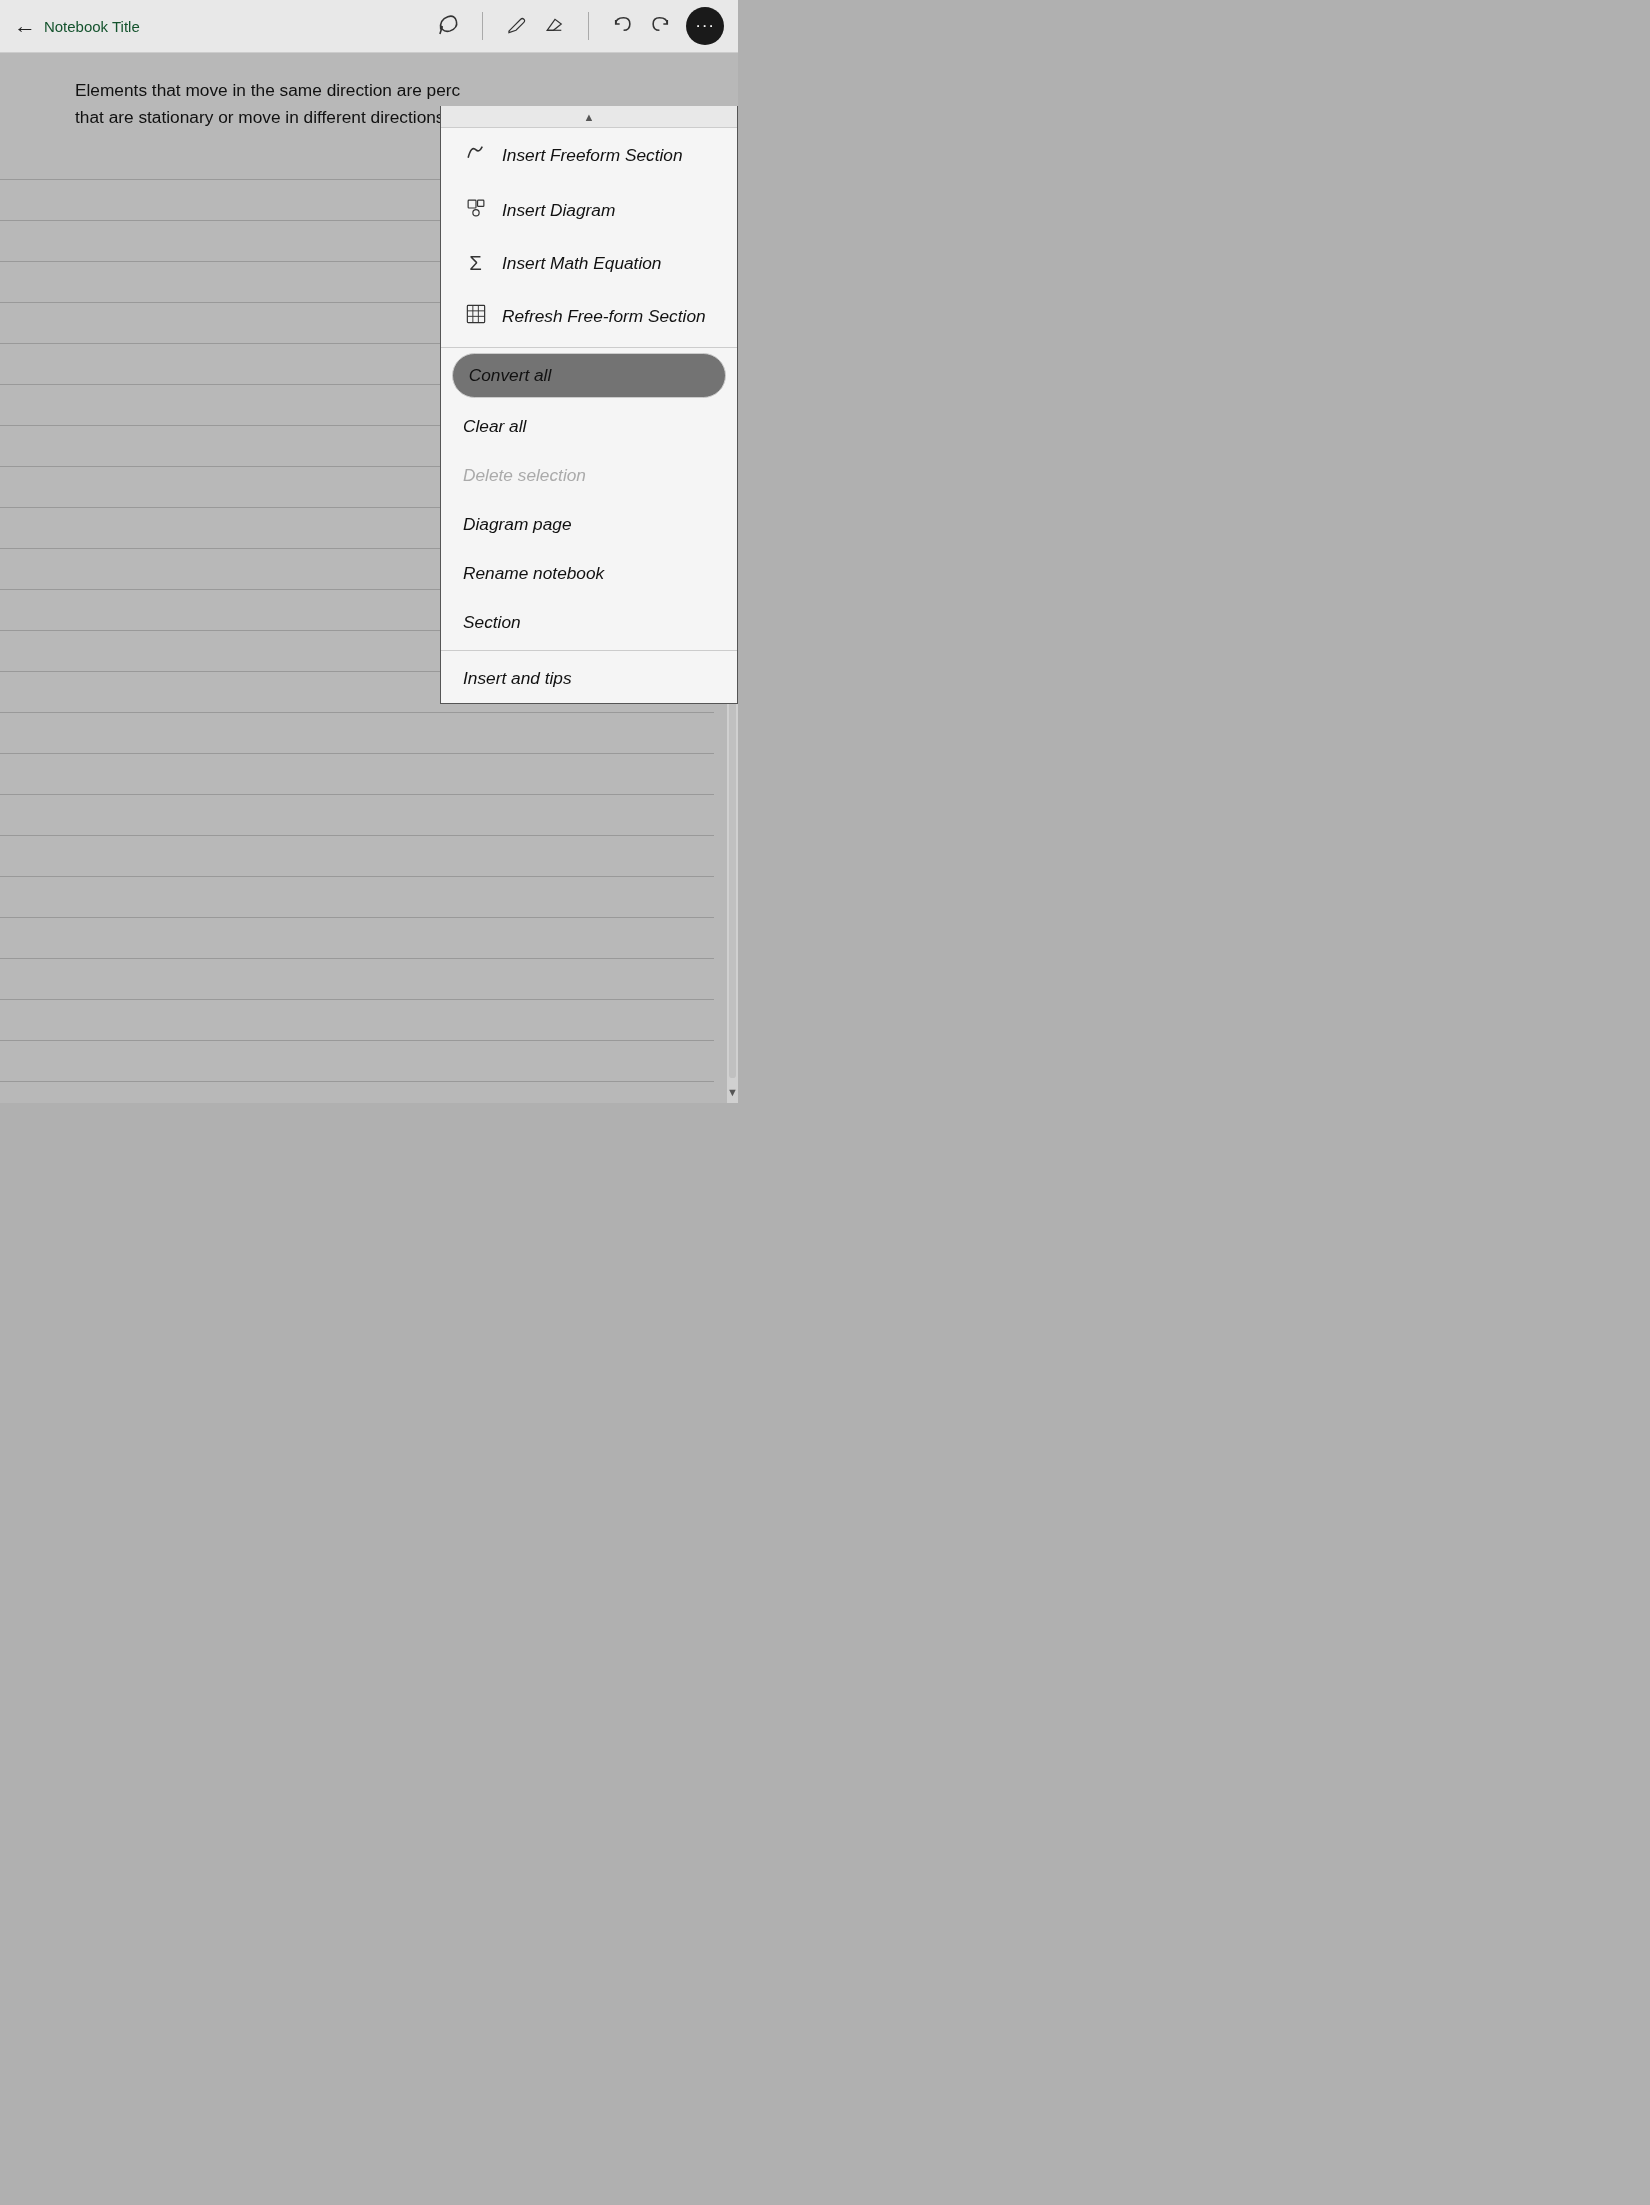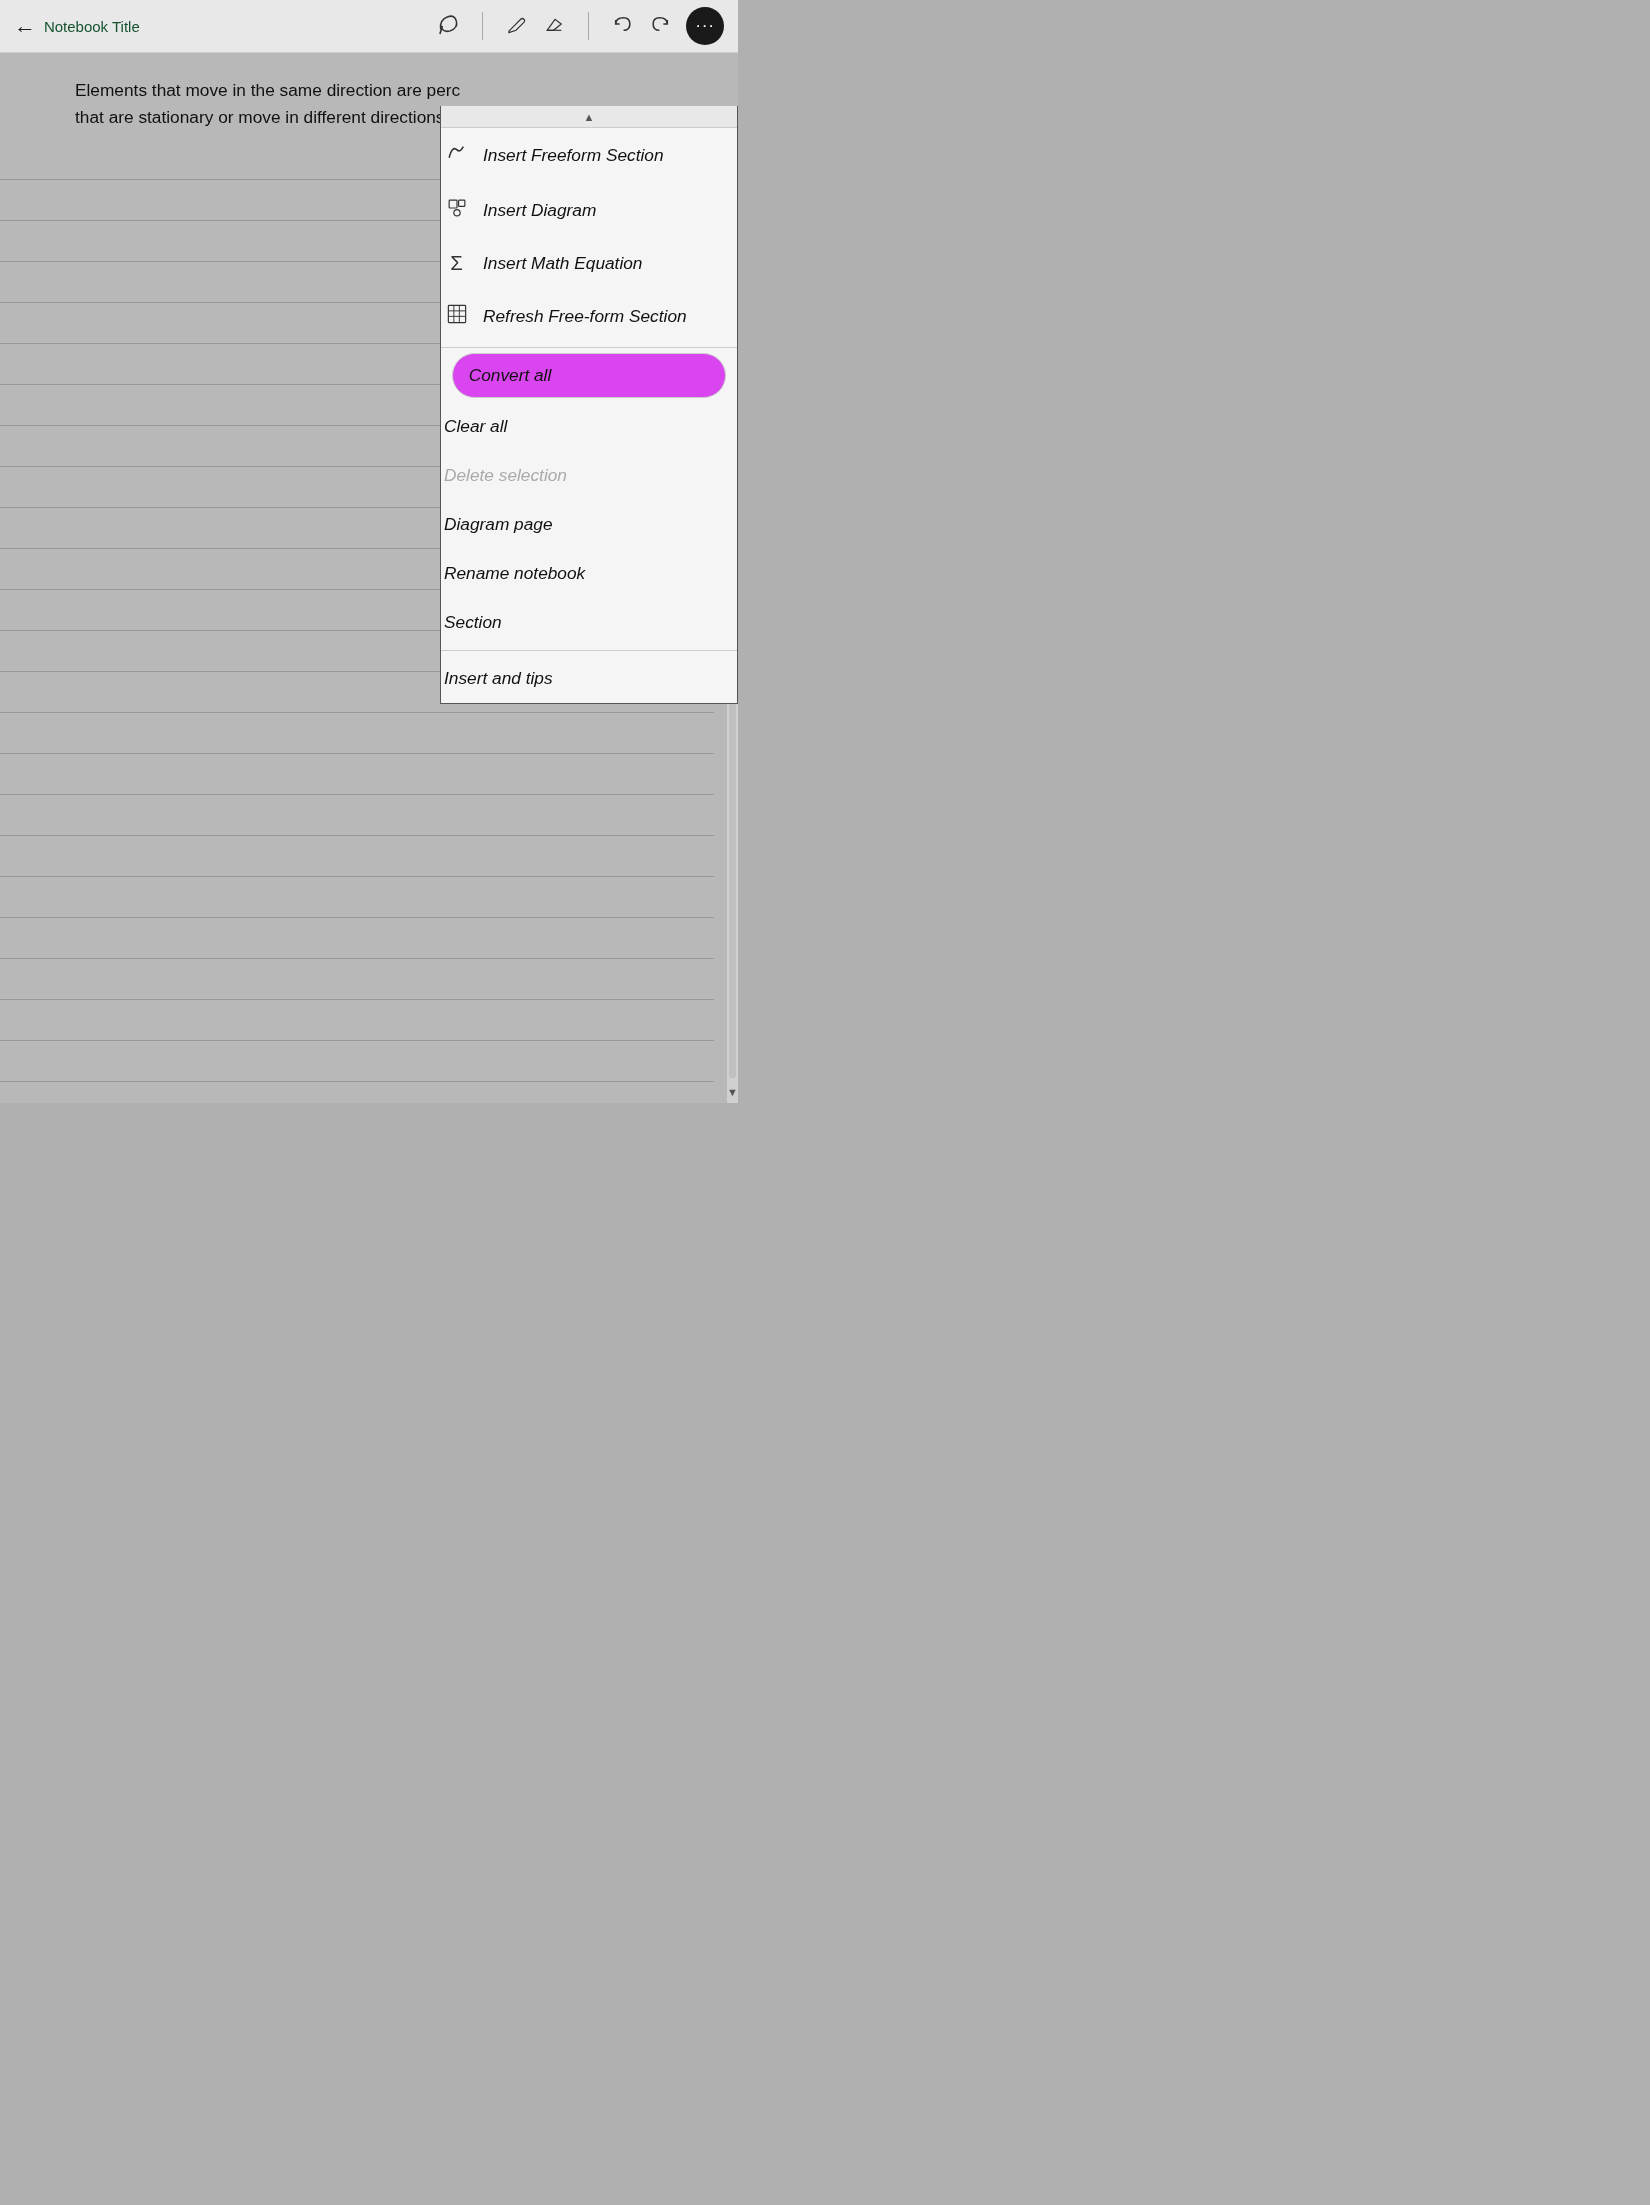--- a/index.html
+++ b/index.html
@@ -146,21 +146,21 @@
 
     .dropdown-scroll-indicator-top span {
       font-size: 11px;
       color: #555;
     }
 
     .dropdown-item {
       display: flex;
       align-items: center;
       gap: 14px;
-      padding: 14px 3px;
+      padding: 14px 22px;
       cursor: pointer;
       font-size: 17.3px;
       font-style: italic;
       color: #111;
       font-weight: 400;
     }
 
     .dropdown-item.highlighted {
       background: white;
       border-radius: 23.6px;
@@ -347,21 +347,21 @@
           <line x1="3" y1="17" x2="25" y2="17" stroke="#333" stroke-width="1.2"></line>
           <line x1="10" y1="3" x2="10" y2="25" stroke="#333" stroke-width="1.2"></line>
           <line x1="17" y1="3" x2="17" y2="25" stroke="#333" stroke-width="1.2"></line>
         </svg>
       </span>
       <span class="dropdown-label">Refresh Free-form Section</span>
     </div>
 
     <div class="dropdown-divider"></div>
 
-    <div class="dropdown-item highlighted" style="border: 1.2px solid #ccc; border-radius: 23.6px; margin: 4.7px 11px; padding: 11px 15.7px; background: #d946ef;">
+    <div class="dropdown-item highlighted" style="border: 1.2px solid #ccc; border-radius: 23.6px; margin: 4.7px 11px; padding: 11px 15.7px; background: #737373;">
       <span class="dropdown-label">Convert all</span>
     </div>
 
     <div class="dropdown-item">
       <span class="dropdown-label">Clear all</span>
     </div>
 
     <div class="dropdown-item disabled">
       <span class="dropdown-label">Delete selection</span>
     </div>

